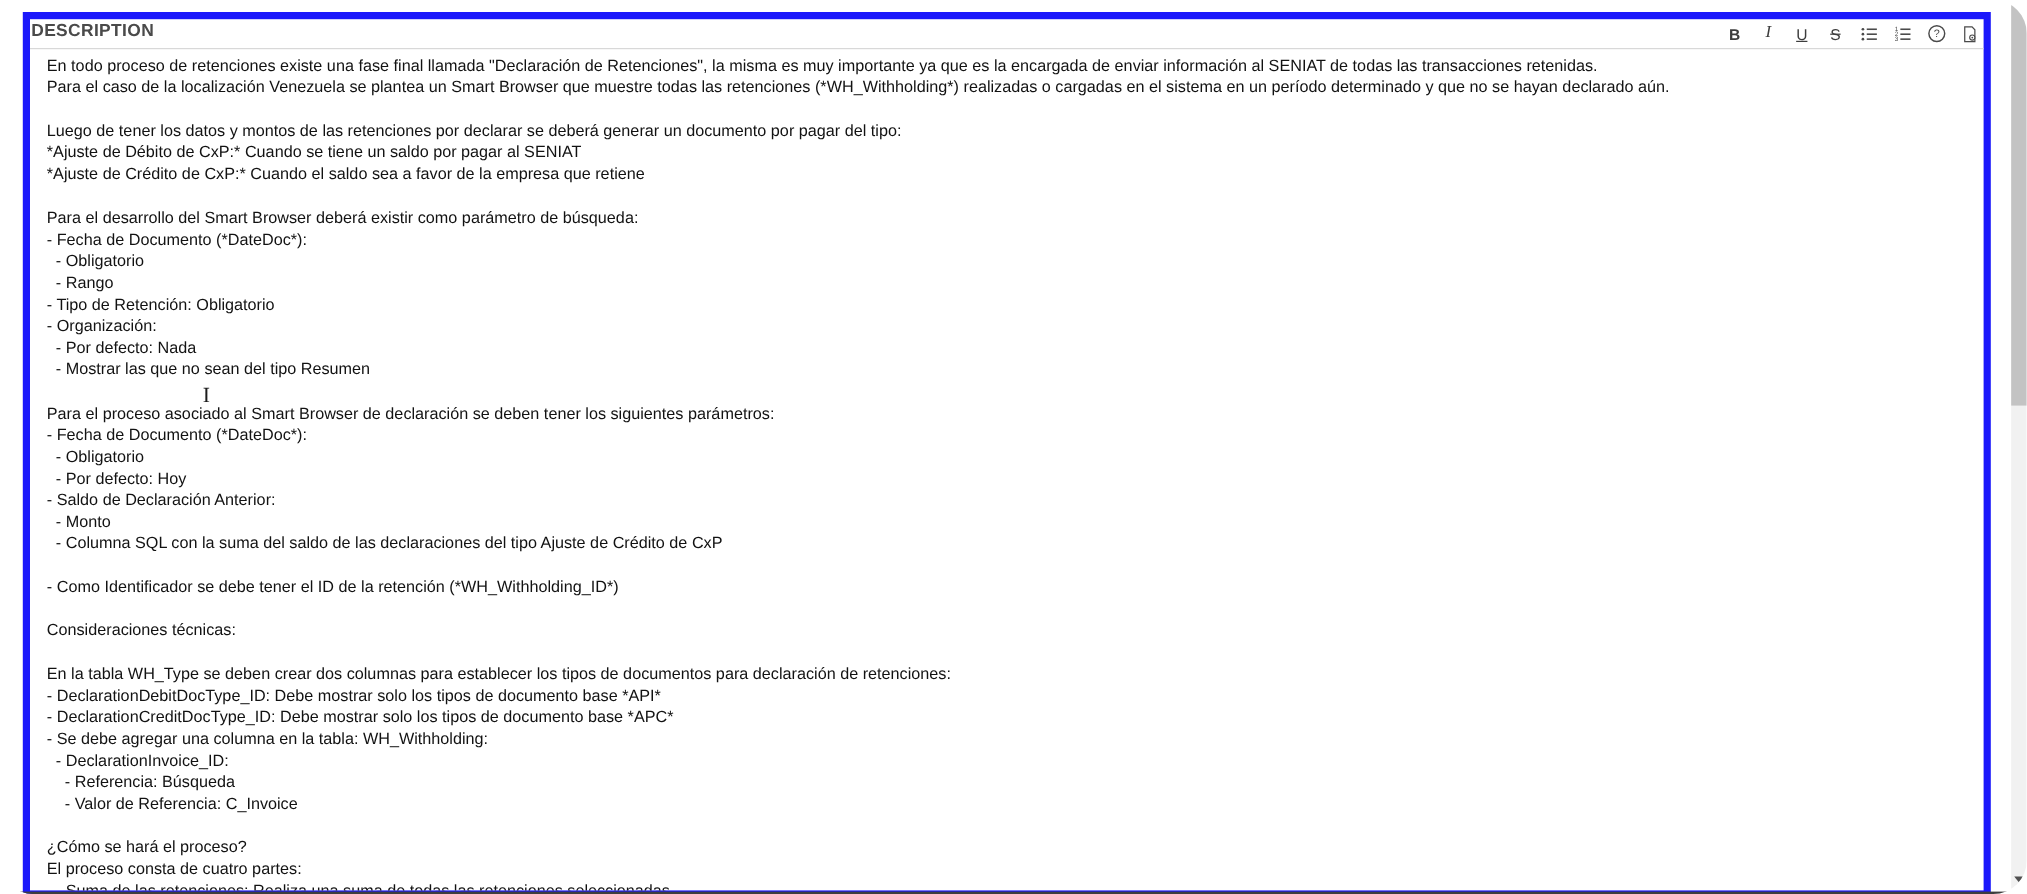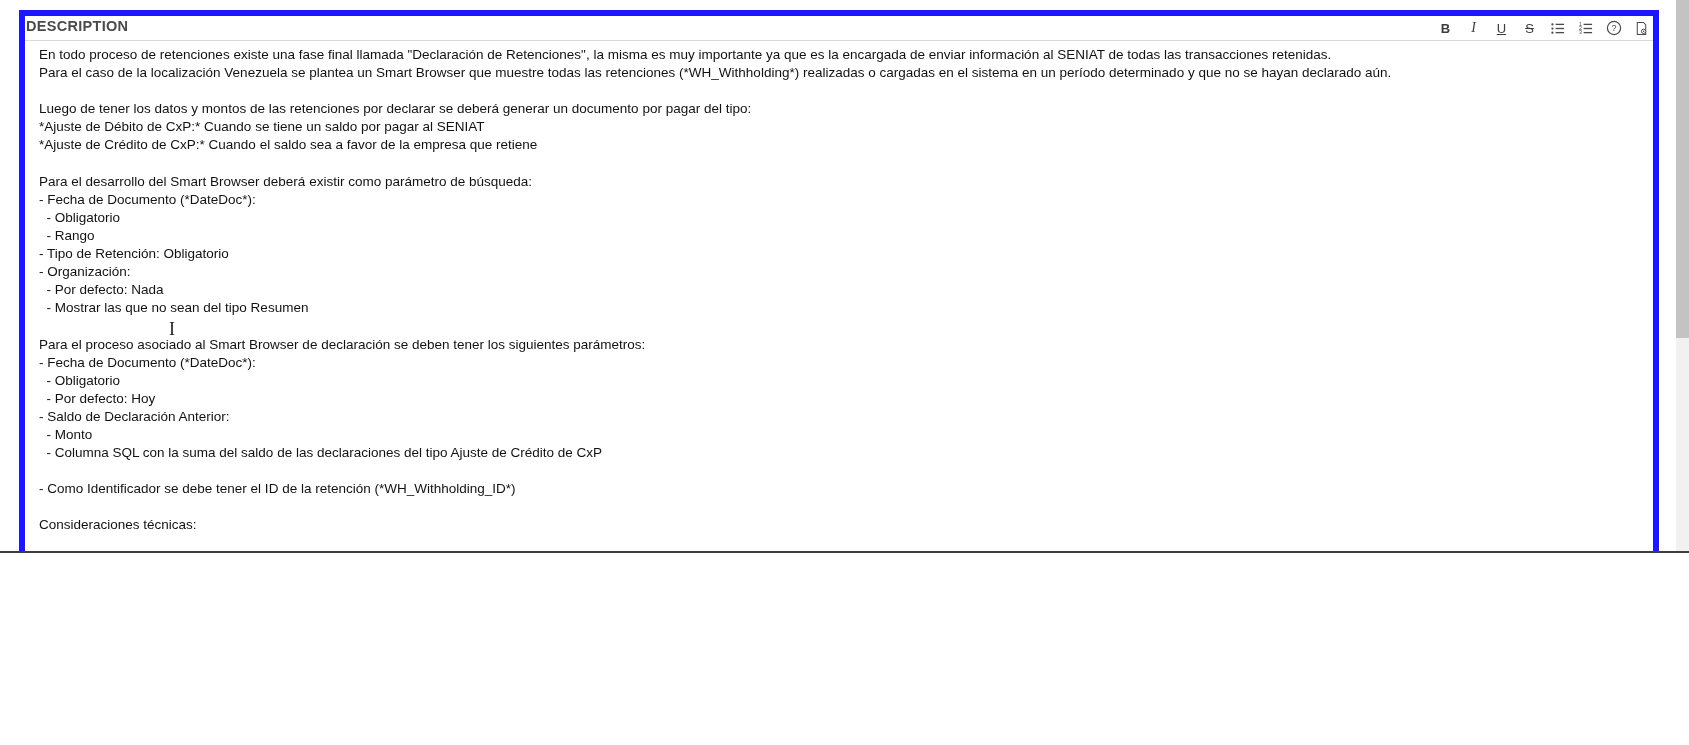--- a/index.html
+++ b/index.html
@@ -1,18 +1,18 @@
 <!DOCTYPE html>
 <html><head>
 <meta charset="utf-8">
 <style>
   * { margin: 0; padding: 0; box-sizing: border-box; }
   html, body { width: 1689px; height: 745px; overflow: hidden; background: #fff;
     font-family: "Liberation Sans", sans-serif; }
-  .page { position: relative; width: 1689px; height: 553px; background: #fff; overflow: hidden; }
+  .page { position: relative; width: 1689px; height: 745px; background: #fff; overflow: hidden; border-radius: 28px; }
 
   
   .editor {
     position: absolute; left: 19px; top: 10px; width: 1640px; height: 738px;
     border: 6px solid #1b18fb; background: #fff;
   }
   .editor-header {
     position: relative; height: 24px; width: 100%;
   }
   .desc-label {

